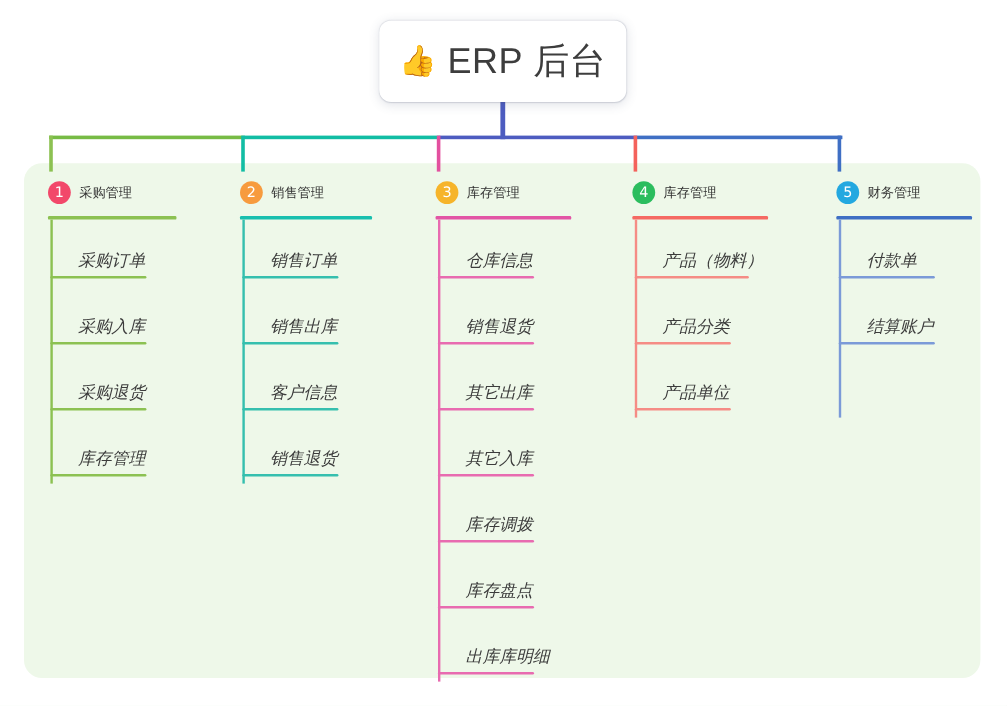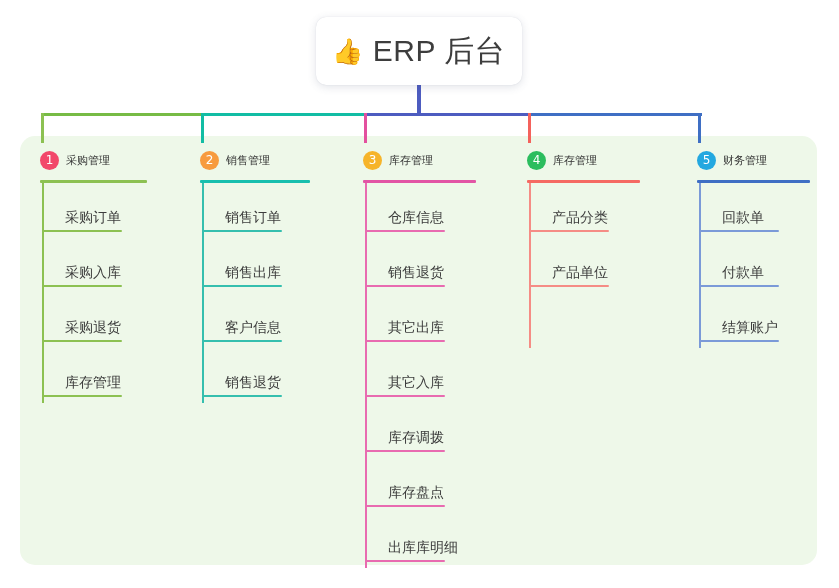--- a/index.html
+++ b/index.html
@@ -97,20 +97,21 @@
     color: #333333;
   }
   .col-rule {
     height: 3px;
     border-radius: 1px;
     margin-top: 7px;
   }
   .col-body {
     position: relative;
     margin-top: 0px;
+    font-style: italic;
   }
   .spine {
     position: absolute;
     left: 2px;
     top: 0;
     width: 2px;
   }
   .leaf {
     position: relative;
     height: 55px;
@@ -250,42 +251,42 @@
       </div>
       <div class="column" style="left: 527px; top: 147px;">
         <div class="col-header">
           <span class="badge" style="background: rgb(43, 189, 94);">4</span>
           <span class="col-title">库存管理</span>
         </div>
         <div class="col-rule" style="width: 113px; background: rgb(245, 106, 99);"></div>
         <div class="col-body">
           <div class="spine" style="height: 165px; background: rgb(245, 140, 133);"></div>
           <div class="leaf">
+            <span class="leaf-label">产品（物料）</span>
+            <div class="leaf-rule" style="width: 95px; background: rgb(245, 140, 133);"></div>
+          </div>
+          <div class="leaf">
             <span class="leaf-label">产品分类</span>
             <div class="leaf-rule" style="width: 80px; background: rgb(245, 140, 133);"></div>
           </div>
           <div class="leaf">
             <span class="leaf-label">产品单位</span>
             <div class="leaf-rule" style="width: 80px; background: rgb(245, 140, 133);"></div>
           </div>
         </div>
       </div>
       <div class="column" style="left: 697px; top: 147px;">
         <div class="col-header">
           <span class="badge" style="background: rgb(35, 168, 224);">5</span>
           <span class="col-title">财务管理</span>
         </div>
         <div class="col-rule" style="width: 113px; background: rgb(63, 111, 196);"></div>
         <div class="col-body">
           <div class="spine" style="height: 165px; background: rgb(123, 154, 216);"></div>
           <div class="leaf">
-            <span class="leaf-label">回款单</span>
-            <div class="leaf-rule" style="width: 80px; background: rgb(123, 154, 216);"></div>
-          </div>
-          <div class="leaf">
             <span class="leaf-label">付款单</span>
             <div class="leaf-rule" style="width: 80px; background: rgb(123, 154, 216);"></div>
           </div>
           <div class="leaf">
             <span class="leaf-label">结算账户</span>
             <div class="leaf-rule" style="width: 80px; background: rgb(123, 154, 216);"></div>
           </div>
         </div>
       </div>
     </div>

